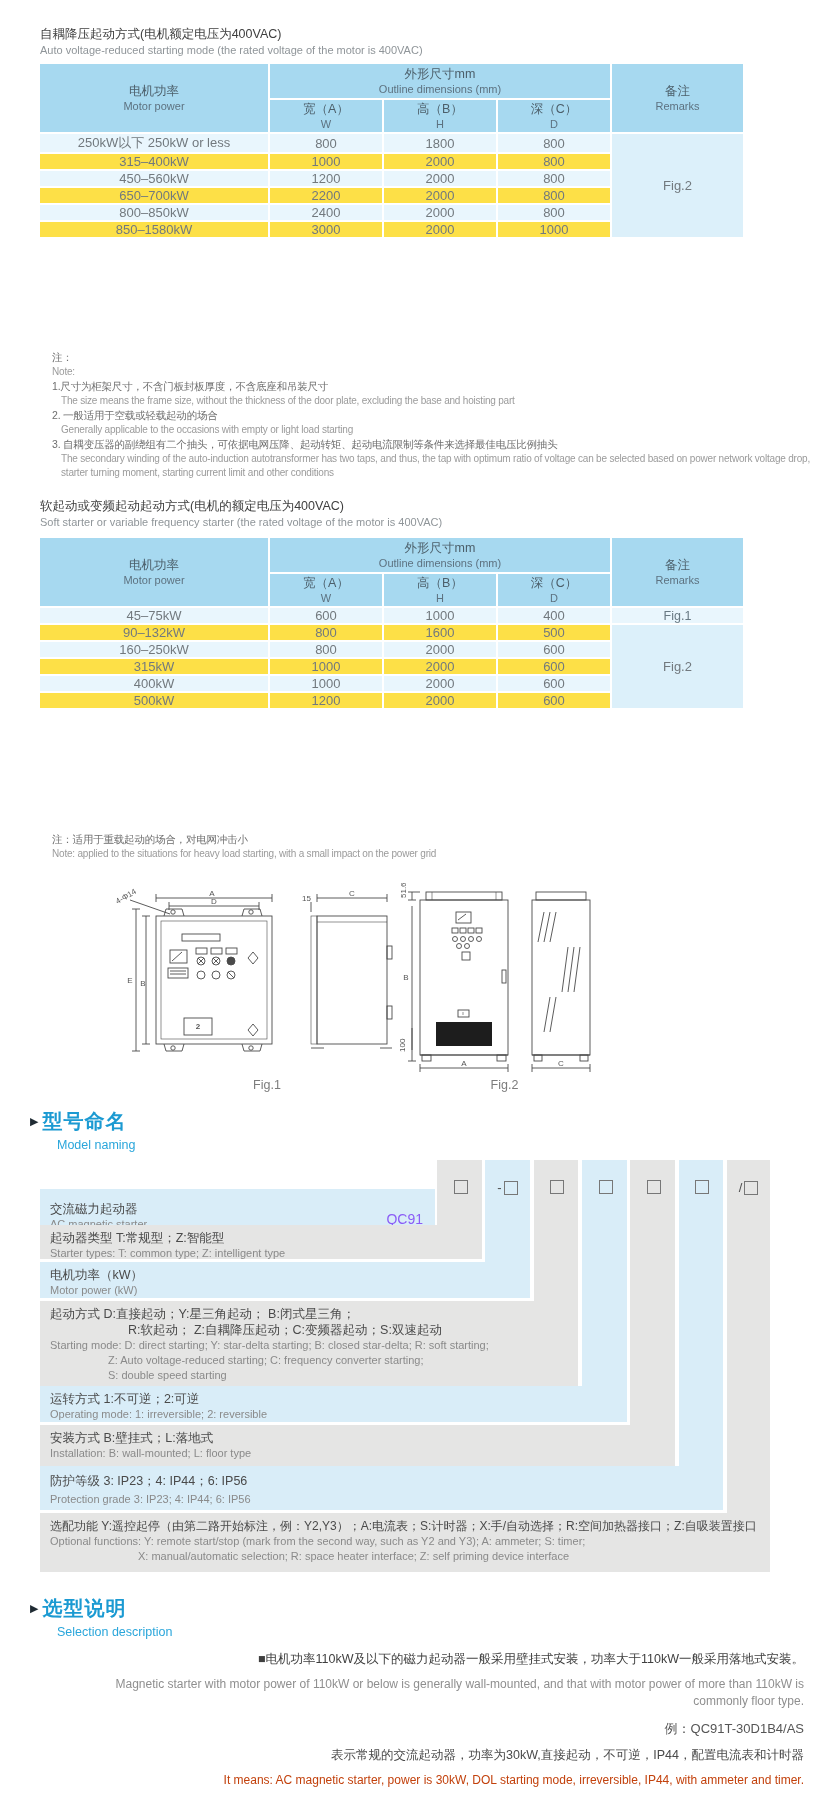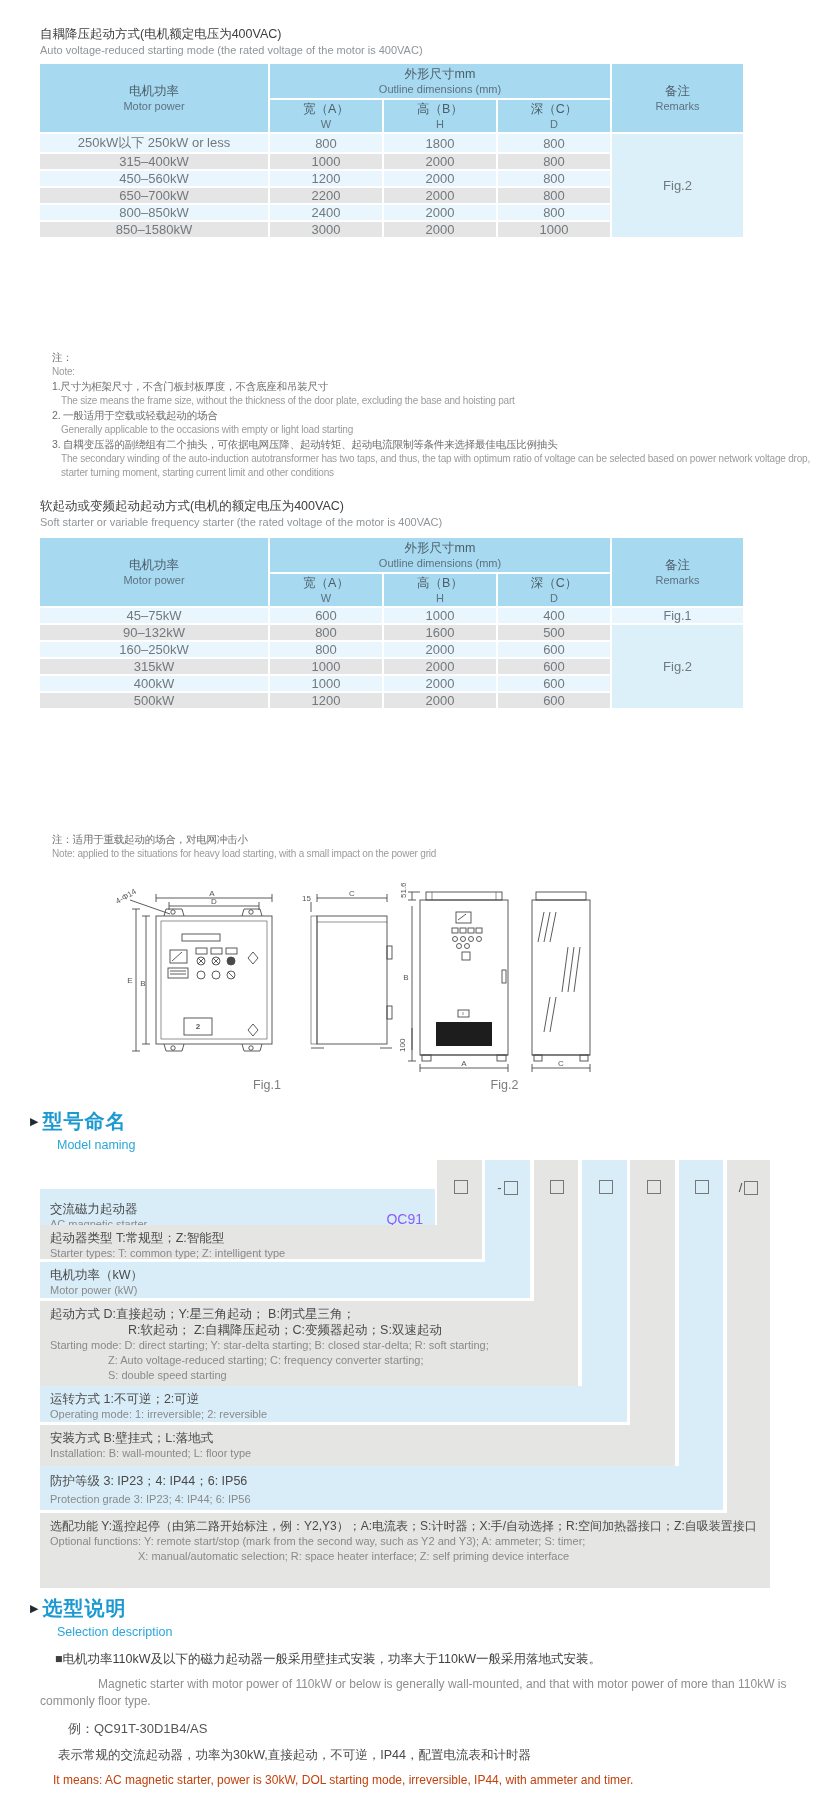--- a/index.html
+++ b/index.html
@@ -13,21 +13,21 @@
 
   
   table.dim{border-collapse:separate;border-spacing:2px;position:absolute;left:38px;}
   table.dim th,table.dim td{text-align:center;vertical-align:middle;padding:0 2px;}
   table.dim th{background:#a7d9f0;font-weight:normal;height:34px;}
   table.dim th .zh{display:block;font-size:12.5px;color:#4c5f6a;line-height:16px;}
   table.dim th .en{display:block;font-size:11px;color:#5d7280;line-height:14px;}
   table.dim td{height:14px;font-size:13px;color:#72797e;}
   td.pow{font-size:12.5px;color:#676e73;}
   .ra{background:#e9f6fd;}
-  .rb{background:#e5e5e5;}
+  .rb{background:#fde047;}
   .merged{background:#dcf0fa;font-size:12.5px;color:#687983;}
 
   .notes{position:absolute;left:52px;width:770px;}
   .notes div{line-height:14.5px;letter-spacing:-0.2px;}
   .notes .nzh{font-size:10.5px;color:#6e6e6e;}
   .notes .nen{font-size:10px;color:#9b9b9b;padding-left:9px;}
 
   
   .figwrap{position:absolute;}
   .figcap{position:absolute;text-align:center;font-size:12.5px;color:#7c7c7c;}
@@ -50,21 +50,21 @@
   .mrow .m-en{font-size:11px;color:#8a8a8a;line-height:15px;}
   .ind-zh{padding-left:78px;}
   .ind-en{padding-left:58px;}
   .strip{position:absolute;top:0;}
   .boxwrap{position:absolute;top:20px;left:0;right:0;display:flex;justify-content:center;align-items:center;}
   .pfx{font-size:13px;color:#4f4f4f;margin-right:2px;}
   .mbox{display:inline-block;width:12px;height:12px;border:1px solid#777;background:transparent;}
   .qc-code{position:absolute;right:12px;top:22px;font-size:14px;color:#8b5cf6;}
 
   
-  .sel-body{position:absolute;left:40px;top:1650px;width:764px;}
+  .sel-body{position:absolute;left:40px;top:1650px;width:764px;text-align:right;}
   .sel-body .szh1{margin:0 0 0 15px;font-size:12.5px;color:#3f3f3f;line-height:18px;}
   .sel-body .sen1{margin:8px 0 0 0;font-size:12px;color:#8f8f8f;line-height:17px;text-indent:58px;}
   .sel-body .scode{margin:10px 0 0 28px;font-size:13px;color:#555;}
   .sel-body .szh2{margin:9px 0 0 18px;font-size:12.5px;color:#4a4a4a;}
   .sel-body .sen2{margin:9px 0 0 13px;font-size:12px;color:#c2410c;}
 </style>
 </head>
 <body>
 
 <div class="page" data-name="catalog-page">
@@ -478,21 +478,21 @@
       <div class="m-en">Operating mode: 1: irreversible; 2: reversible</div>
     </div>
     <div class="mrow bg-gray" style="top:265px;height:41px;width:635px;" data-name="installation-row">
       <div class="m-zh">安装方式 B:壁挂式；L:落地式</div>
       <div class="m-en">Installation: B: wall-mounted; L: floor type</div>
     </div>
     <div class="mrow bg-blue" style="top:306px;height:44px;width:683px;padding-top:7px;" data-name="protection-grade-row">
       <div class="m-zh" style="margin-bottom:3px;">防护等级  3: IP23；4: IP44；6: IP56</div>
       <div class="m-en">Protection grade  3: IP23; 4: IP44; 6: IP56</div>
     </div>
-    <div class="mrow bg-gray" style="top:353px;height:75px;width:730px;" data-name="optional-functions-row">
+    <div class="mrow bg-gray" style="top:353px;height:59px;width:730px;" data-name="optional-functions-row">
       <div class="m-zh" style="font-size:12px;">选配功能  Y:遥控起停（由第二路开始标注，例：Y2,Y3）；A:电流表；S:计时器；X:手/自动选择；R:空间加热器接口；Z:自吸装置接口</div>
       <div class="m-en">Optional functions: Y: remote start/stop (mark from the second way, such as Y2 and Y3); A: ammeter; S: timer;</div>
       <div class="m-en" style="padding-left:88px;">X: manual/automatic selection; R: space heater interface; Z: self priming device interface</div>
     </div>
     <style>
       .mrow[data-name="starting-mode-row"]{width:538px;}
     </style>
   </div>
 
   <div class="sec-head" style="top:1595px;" data-name="selection-header">

